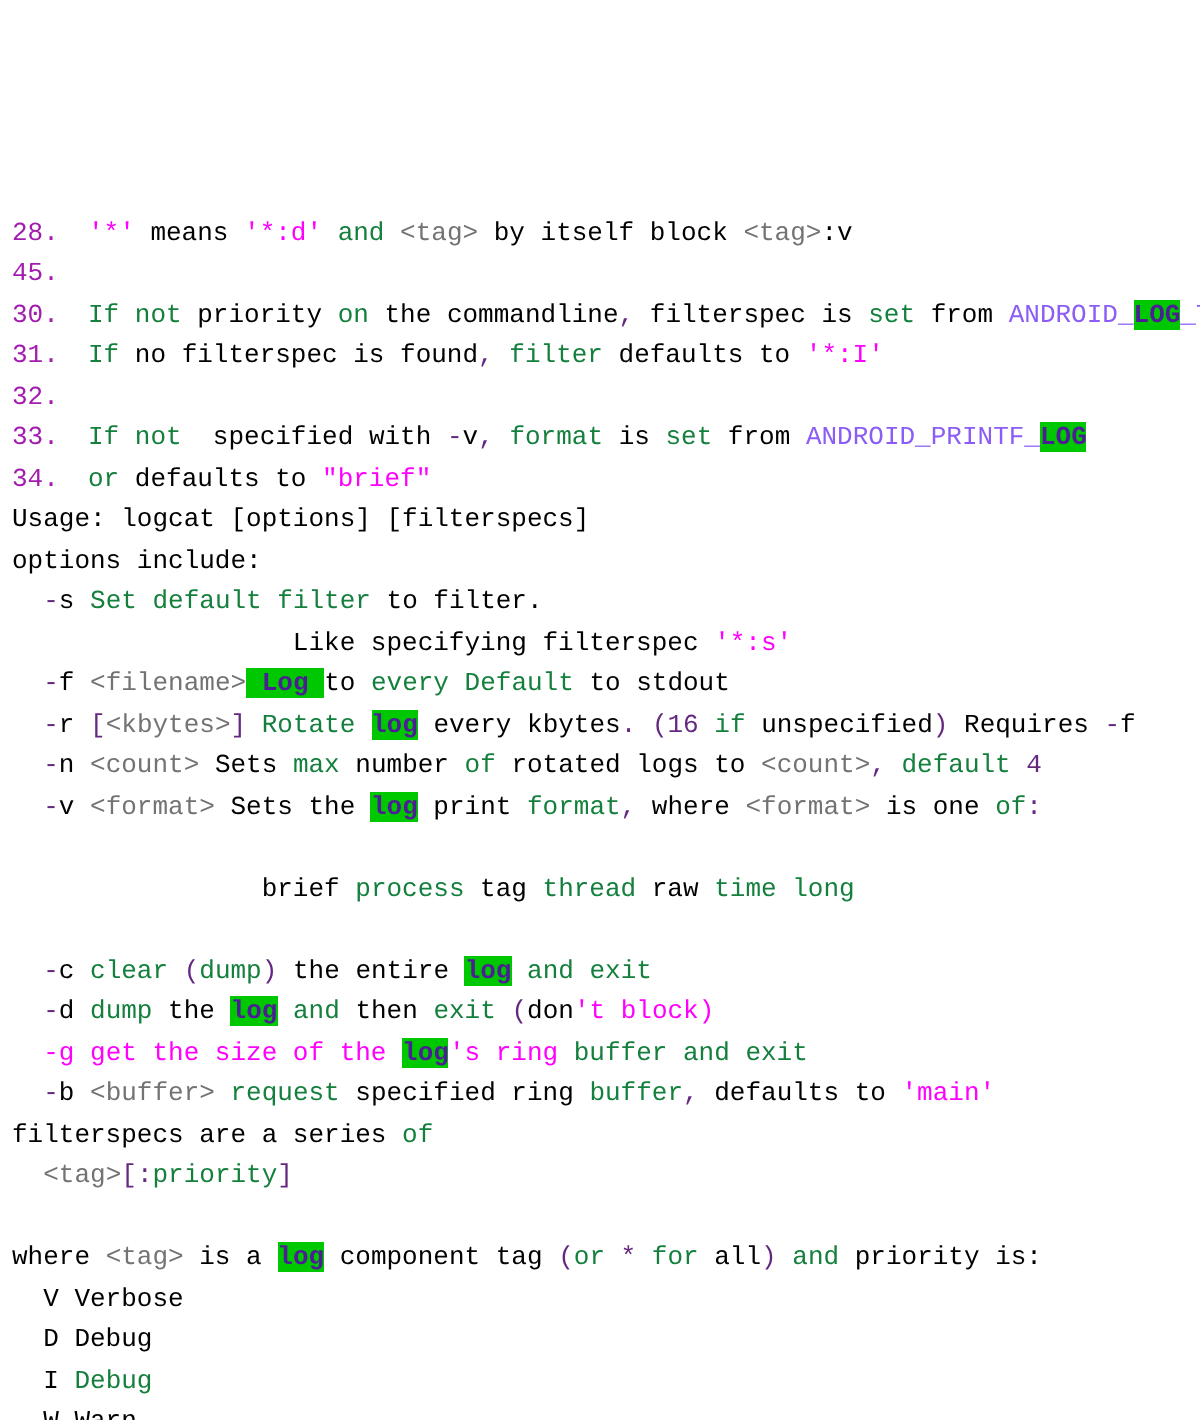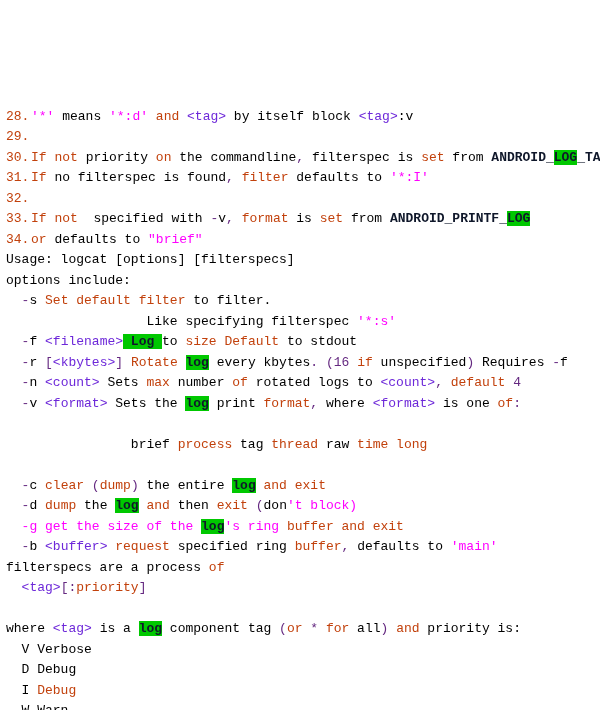--- a/index.html
+++ b/index.html
@@ -5,58 +5,58 @@
   body {
     margin:0;
     padding:4px 6px;
     font-family:"Courier New",monospace;
     font-size:13px;
     line-height:20.5px;
     color:#000;
     background:#fff;
     white-space:pre;
   }
-  .ln { color:#c2410c; display:inline-block; width:22px; text-align:right; margin-right:3px;}
-  .kw { color:#6d28d9; }
+  .ln { color:#a21caf; display:inline-block; width:22px; text-align:right; margin-right:16px;}
+  .kw { color:#737373; }
   .num{ color:#642880; }
-  .red{ color:#c2410c; }
+  .red{ color:#15803d; }
   .str{ color:#ff00ff; }
-  .hl { background:#00c800; color:#0f172a; font-weight:bold; }
-  .bk { color:#0f172a; font-weight:bold;}
+  .hl { background:#00c800; color:#4c1d95; font-weight:bold; }
+  .bk { color:#8b5cf6; font-weight:normal;}
   span{ white-space:pre;}
 </style>
 </head>
 <body>
 
 
 
 <div>
 <span class="ln">28.</span><span class="str">'*'</span><span> means </span><span class="str">'*:d'</span><span class="red"> and </span><span class="kw">&lt;tag&gt;</span><span> by itself block </span><span class="kw">&lt;tag&gt;</span><span>:v</span>
-<span class="ln">29.</span>
+<span class="ln">45.</span>
 <span class="ln">30.</span><span class="red">If</span><span class="red"> not </span><span>priority </span><span class="red">on</span><span> the commandline</span><span class="num">,</span><span> filterspec is </span><span class="red">set</span><span> from </span><span class="bk">ANDROID_</span><span class="hl">LOG</span><span class="bk">_TAG</span>
 <span class="ln">31.</span><span class="red">If</span><span> no filterspec is found</span><span class="num">,</span><span class="red"> filter </span><span>defaults to </span><span class="str">'*:I'</span>
 <span class="ln">32.</span>
 <span class="ln">33.</span><span class="red">If</span><span class="red"> not </span><span> specified with </span><span class="num">-</span><span>v</span><span class="num">,</span><span class="red"> format </span><span>is </span><span class="red">set</span><span> from </span><span class="bk">ANDROID_</span><span class="bk">PRINTF_</span><span class="hl">LOG</span>
 <span class="ln">34.</span><span class="red">or</span><span> defaults to </span><span class="str">"brief"</span>
 <span>Usage: logcat [options] [filterspecs]</span>
 <span>options include:</span>
   <span class="num">-</span><span>s </span><span class="red">Set</span><span class="red"> default </span><span class="red">filter</span><span> to filter.</span>
 <span>                  Like specifying filterspec </span><span class="str">'*:s'</span>
-  <span class="num">-</span><span>f </span><span class="kw">&lt;filename&gt;</span><span class="hl"> Log </span><span>to </span><span class="red">size</span><span class="num"></span><span class="red"> Default </span><span>to stdout</span>
+  <span class="num">-</span><span>f </span><span class="kw">&lt;filename&gt;</span><span class="hl"> Log </span><span>to </span><span class="red">every</span><span class="num"></span><span class="red"> Default </span><span>to stdout</span>
   <span class="num">-</span><span>r </span><span class="num">[</span><span class="kw">&lt;kbytes&gt;</span><span class="num">]</span><span class="red"> Rotate </span><span class="hl">log</span><span> every kbytes</span><span class="num">.</span><span class="num"> (</span><span class="num">16</span><span class="red"> if </span><span>unspecified</span><span class="num">)</span><span class="num"></span><span> Requires </span><span class="num">-</span><span>f</span>
   <span class="num">-</span><span>n </span><span class="kw">&lt;count&gt;</span><span> Sets </span><span class="red">max</span><span> number </span><span class="red">of</span><span> rotated logs to </span><span class="kw">&lt;count&gt;</span><span class="num">,</span><span class="red"> default </span><span class="num">4</span>
   <span class="num">-</span><span>v </span><span class="kw">&lt;format&gt;</span><span> Sets the </span><span class="hl">log</span><span> print </span><span class="red">format</span><span class="num">,</span><span> where </span><span class="kw">&lt;format&gt;</span><span> is one </span><span class="red">of</span><span class="num">:</span>
 
                 <span>brief </span><span class="red">process</span><span> tag </span><span class="red">thread</span><span> raw </span><span class="red">time</span><span class="red"> long</span>
 
   <span class="num">-</span><span>c </span><span class="red">clear</span><span class="num"> (</span><span class="red">dump</span><span class="num">)</span><span> the entire </span><span class="hl">log</span><span class="red"> and </span><span class="red">exit</span>
   <span class="num">-</span><span>d </span><span class="red">dump</span><span> the </span><span class="hl">log</span><span class="red"> and </span><span>then </span><span class="red">exit</span><span class="num"> (</span><span>don</span><span class="str">'t block)</span>
   <span class="str">-g get the size of the </span><span class="hl">log</span><span class="str">'s ring </span><span class="red">buffer</span><span class="red"> and </span><span class="red">exit</span>
   <span class="num">-</span><span>b </span><span class="kw">&lt;buffer&gt;</span><span class="red"> request </span><span>specified ring </span><span class="red">buffer</span><span class="num">,</span><span> defaults to </span><span class="str">'main'</span>
-<span>filterspecs are a process </span><span class="red">of</span>
+<span>filterspecs are a series </span><span class="red">of</span>
   <span class="kw">&lt;tag&gt;</span><span class="num">[</span><span class="num">:</span><span class="red">priority</span><span class="num">]</span>
 
 <span>where </span><span class="kw">&lt;tag&gt;</span><span> is a </span><span class="hl">log</span><span> component </span><span>tag</span><span class="num"> (</span><span class="red">or</span><span class="num"> * </span><span class="red">for</span><span> all</span><span class="num">)</span><span class="red"> and </span><span>priority is:</span>
 <span>  V Verbose</span>
 <span>  D Debug</span>
 <span>  I </span><span class="red">Debug</span>
 <span>  W Warn</span>
 
 
 

